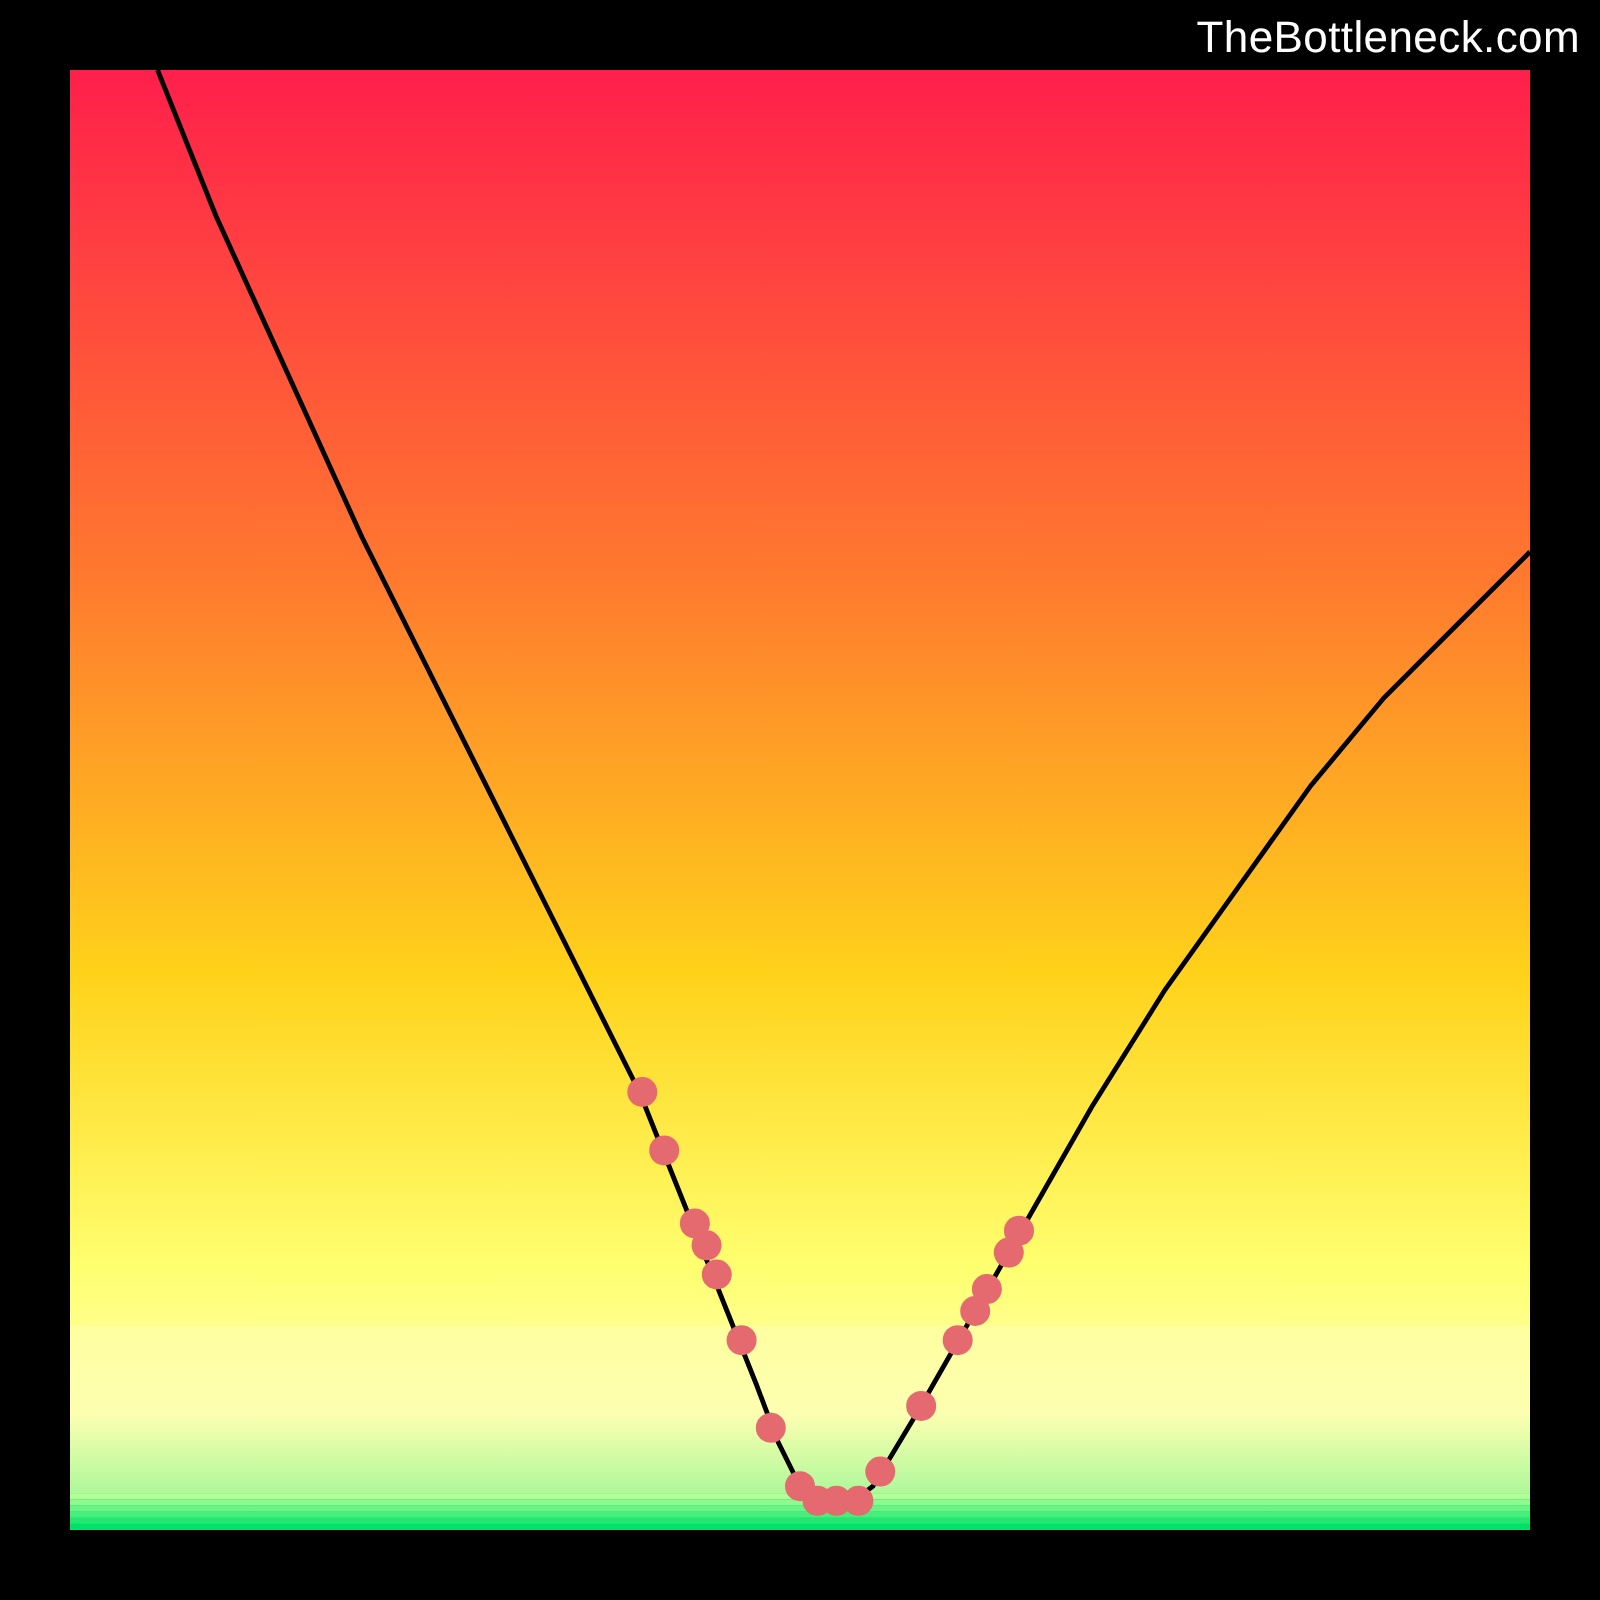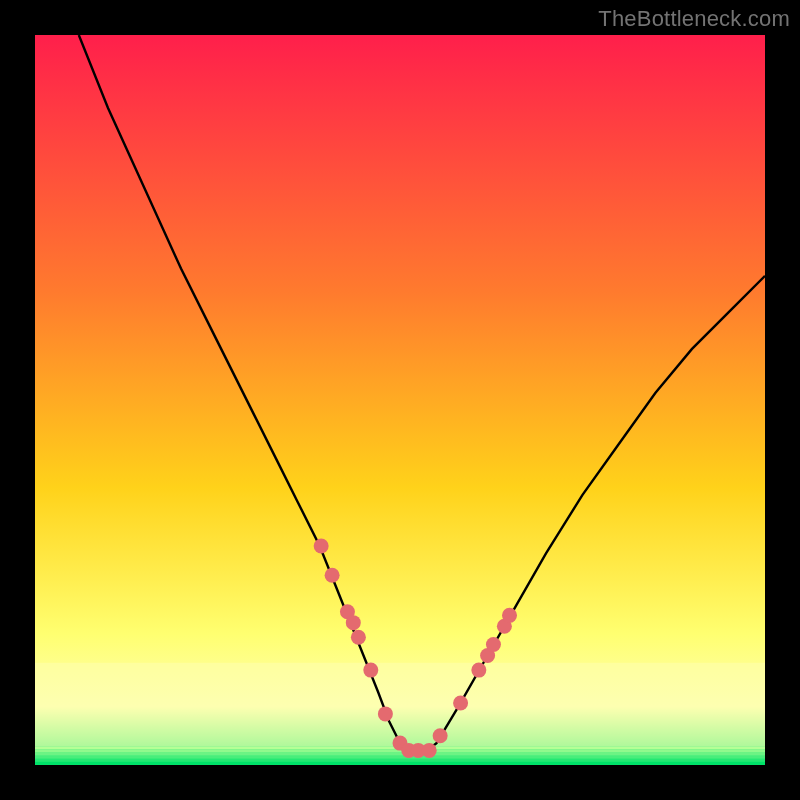--- a/index.html
+++ b/index.html
@@ -23,21 +23,21 @@
     position: absolute;
     left: 0;
     top: 0;
     width: 730px;
     height: 730px;
   }
   .watermark {
     position: absolute;
     top: 6px;
     right: 10px;
-    color: #737373;
+    color: #ffffff;
     font-size: 22px;
     font-weight: 500;
     letter-spacing: 0.2px;
     user-select: none;
   }
   svg { display: block; }
 </style>
 </head>
 <body>
 

